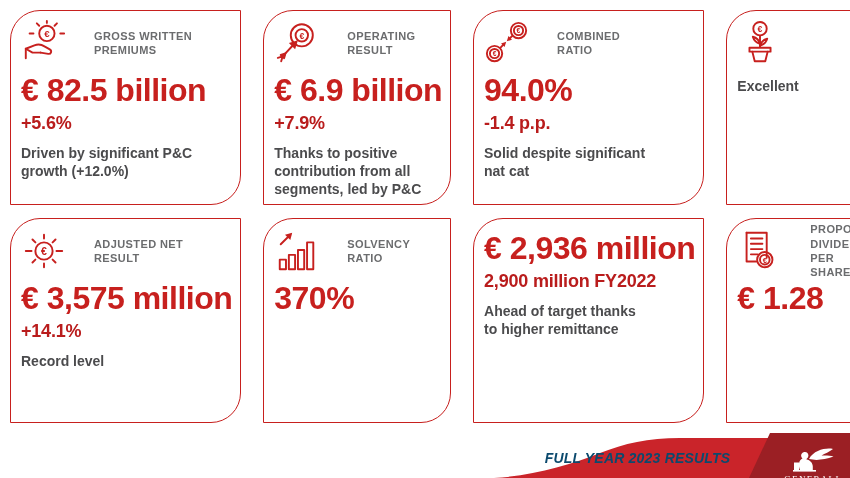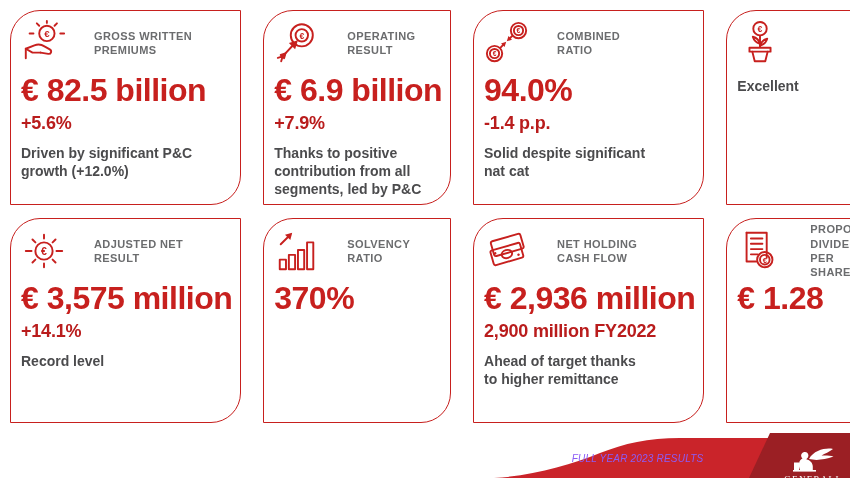--- a/index.html
+++ b/index.html
@@ -35,21 +35,21 @@
   }
   .note{
     margin-top:11px;font-size:14px;font-weight:bold;color:#4B4B4D;
     line-height:1.28;white-space:pre-line;max-width:176px;
   }
   .banner{position:absolute;right:0;bottom:0;width:360px;height:53px;}
   .banner svg.bg{position:absolute;left:0;top:0;}
   .banner-title{
     position:absolute;left:35px;top:13px;width:225px;height:40px;
     display:flex;align-items:center;justify-content:center;
-    color:#8b5cf6;font-size:10px;font-weight:normal;font-style:italic;
+    color:#0c4a6e;font-size:14px;font-weight:bold;font-style:italic;
     letter-spacing:.2px;white-space:nowrap;
   }
   .logo{
     position:absolute;right:6px;top:21px;width:64px;
     display:flex;flex-direction:column;align-items:center;
   }
   .logo-text{
     font-family:"Liberation Serif", serif;font-size:9px;color:#ffffff;
     letter-spacing:1.3px;margin-top:1px;
   }
@@ -165,33 +165,20 @@
           <rect class="ic" x="25" y="23" width="6.5" height="20" fill="#ececec"></rect>
           <rect class="ic" x="34.5" y="15" width="6.5" height="28" fill="#ececec"></rect>
         </svg>
         <div class="label">SOLVENCY
 RATIO</div>
       </div>
       <div class="value">370%</div>
     </div>
 
     <div class="card">
-      <div class="card-head">
-        <svg class="icon" viewBox="0 0 48 48">
-          <g transform="rotate(-16 24 24)">
-            <rect class="ic" x="10" y="10" width="32" height="16" rx="2"></rect>
-            <rect class="ic" x="7" y="19" width="32" height="16" rx="2" fill="#ffffff"></rect>
-            <ellipse class="ic" cx="23" cy="27" rx="5.5" ry="4.2" stroke-width="1.6"></ellipse>
-            <circle class="ic-fill" cx="11.5" cy="23" r="1.3"></circle>
-            <circle class="ic-fill" cx="34.5" cy="31" r="1.3"></circle>
-          </g>
-        </svg>
-        <div class="label">NET HOLDING
-CASH FLOW</div>
-      </div>
       <div class="value">€ 2,936 million</div>
       <div class="delta">2,900 million FY2022</div>
       <div class="note">Ahead of target thanks
 to higher remittance</div>
     </div>
 
     <div class="card">
       <div class="card-head">
         <svg class="icon" viewBox="0 0 48 48">
           <path class="ic" d="M10 5 h21 v26"></path>

